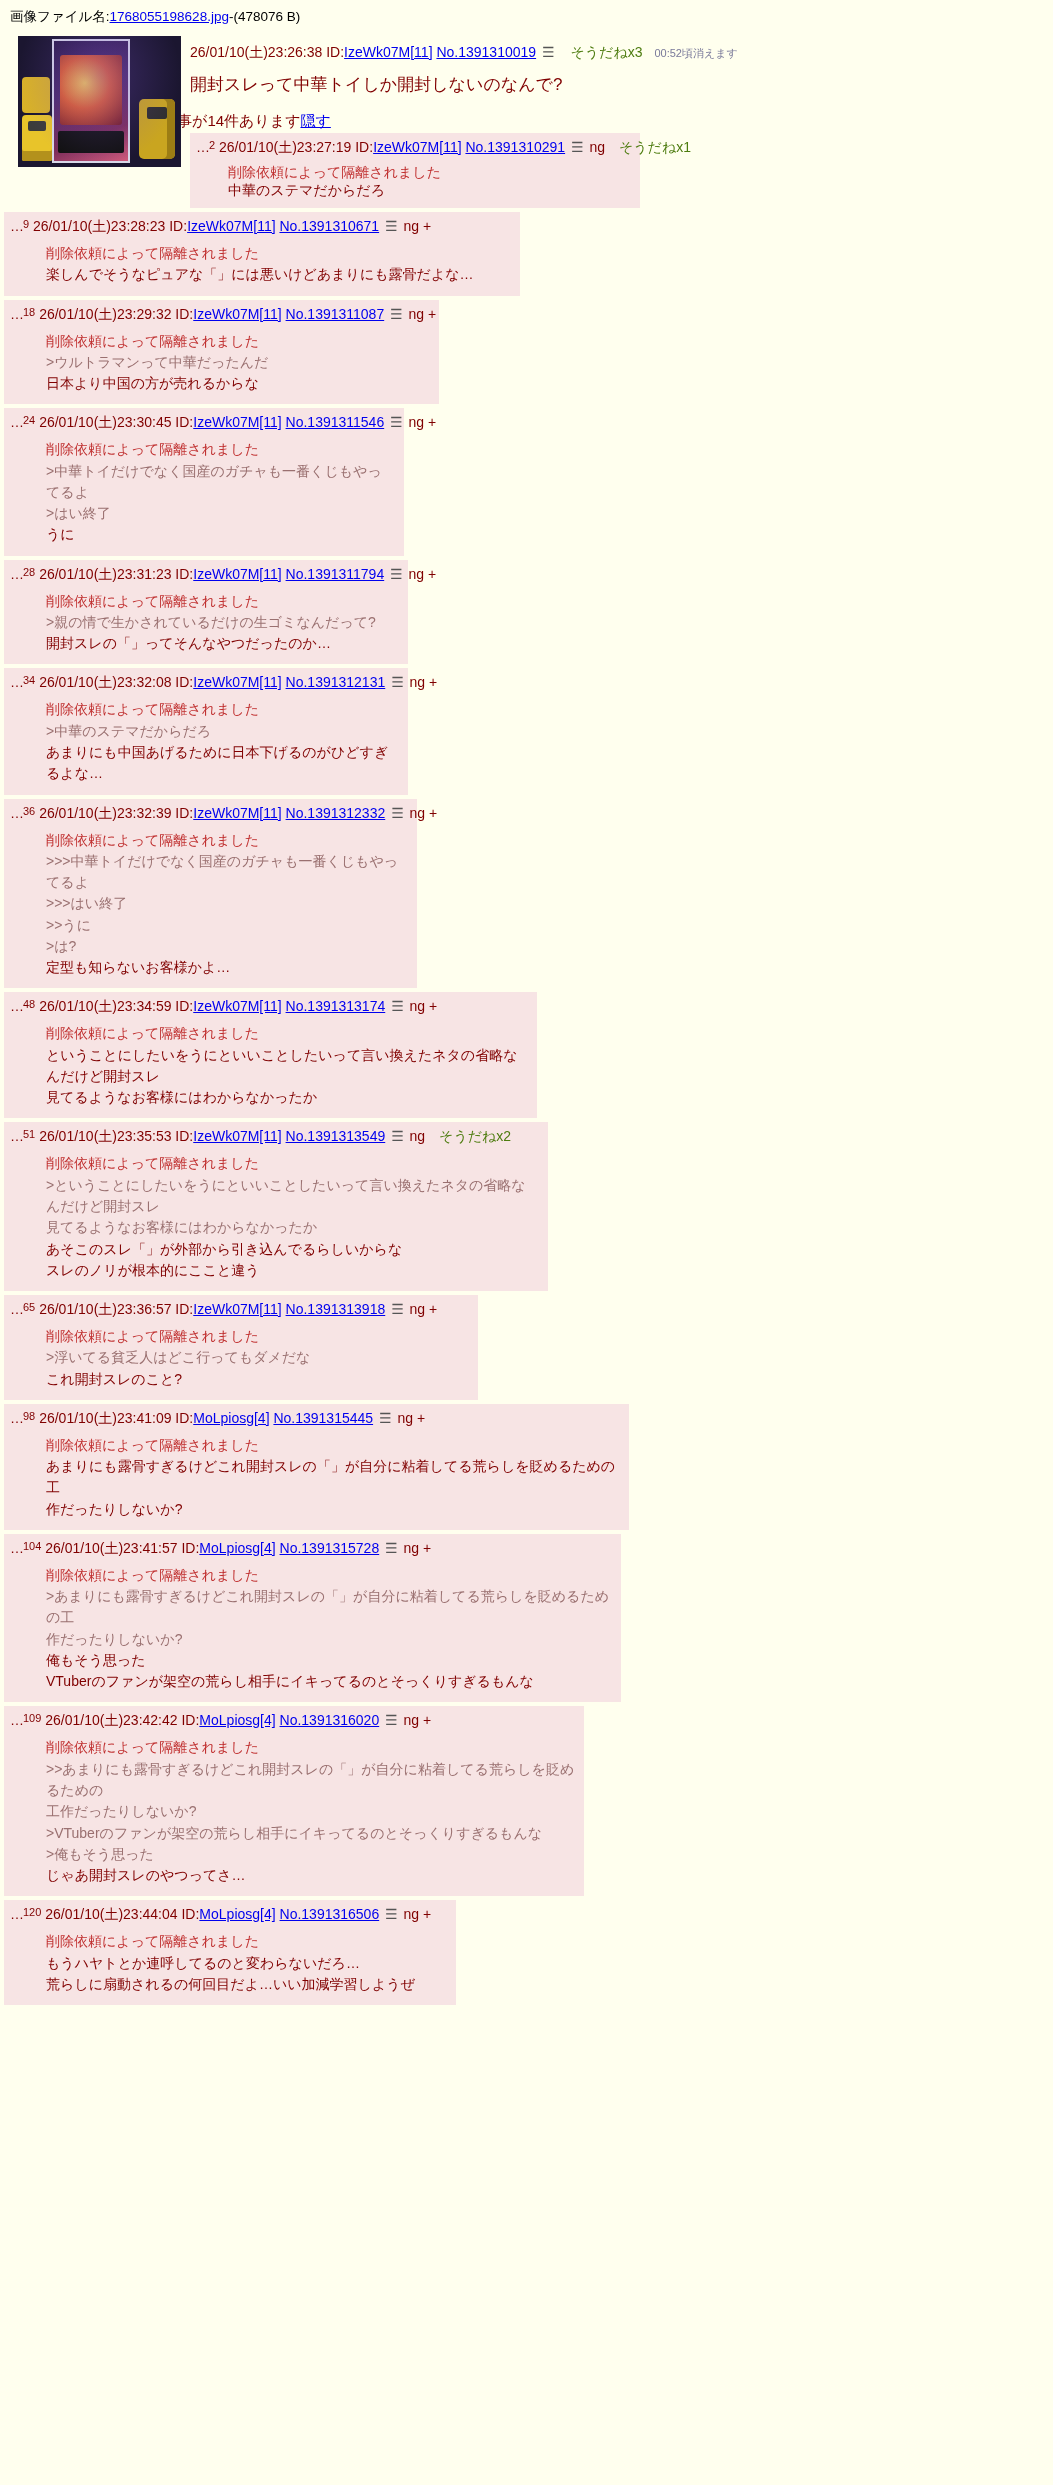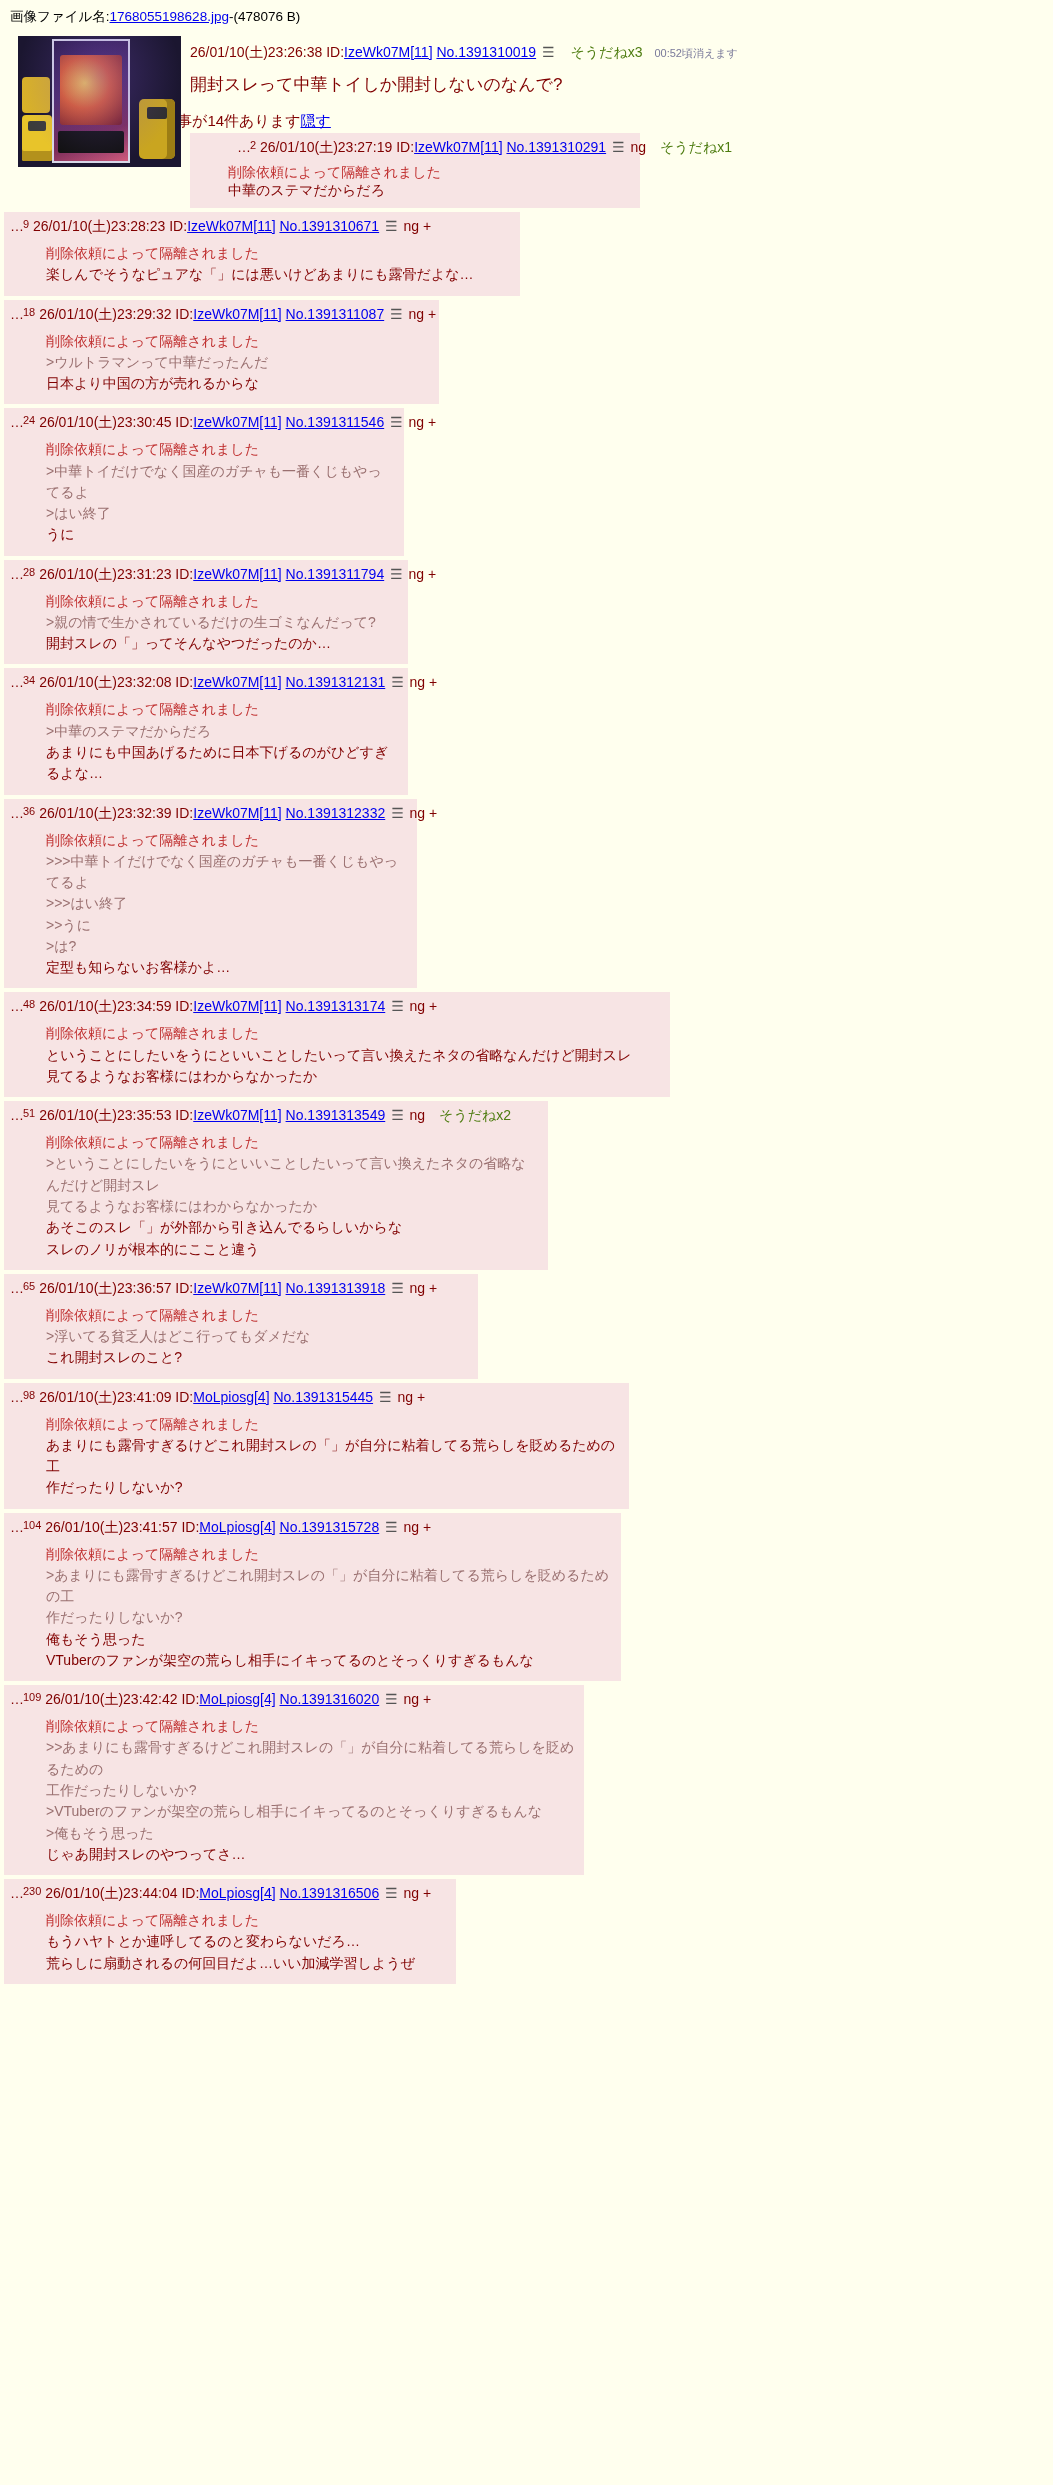--- a/index.html
+++ b/index.html
@@ -130,21 +130,21 @@
   .delnotice a { color: #0000ee; text-decoration: underline; }
 
   
   .nested {
     margin-left: 190px;
     margin-top: 2px;
     background: #f7e4e4;
     width: 450px;
     padding: 4px 6px 8px 4px;
   }
-  .nested .meta { padding-left: 2px; margin-left: 41px; }
+  .nested .meta { padding-left: 2px; }
   .nested .body { padding-left: 34px; padding-top: 6px; }
 
   
   .post {
     margin: 0 0 0 0;
     padding: 4px 0 0 4px;
   }
   .post .bg {
     background: #f7e4e4;
     padding: 4px 8px 10px 6px;
@@ -159,21 +159,21 @@
   .quote { color: #9a7070; }
   .isolated { color: #c03030; }
 
   
   .w1 { width: 516px; }
   .w2 { width: 435px; }
   .w3 { width: 400px; }
   .w4 { width: 404px; }
   .w5 { width: 404px; }
   .w6 { width: 413px; }
-  .w8 { width: 666px; }
+  .w8 { width: 533px; }
   .w9 { width: 544px; }
   .w10 { width: 474px; }
   .w11 { width: 625px; }
   .w12 { width: 617px; }
   .w13 { width: 580px; }
   .w14 { width: 452px; }
   a { cursor: pointer; }
 </style>
 </head>
 <body>
@@ -353,21 +353,21 @@
             <div class="quote">&gt;&gt;あまりにも露骨すぎるけどこれ開封スレの「」が自分に粘着してる荒らしを貶めるための</div>
             <div class="quote">工作だったりしないか?</div>
             <div class="quote">&gt;VTuberのファンが架空の荒らし相手にイキってるのとそっくりすぎるもんな</div>
             <div class="quote">&gt;俺もそう思った</div>
             <div class="line">じゃあ開封スレのやつってさ…</div>
           </div>
         </div>
       </div>
       <div class="post">
         <div class="bg w14">
-          <div class="meta"><span class="dots">…</span><span class="num">230</span> <span>26/01/10(土)23:44:04</span> <span>ID:</span><a class="idlink" href="#">MoLpiosg[4]</a> <a class="reslink" href="#">No.1391316506</a> <span class="hamb">☰</span> <span class="ng">ng</span> <span class="plus">+</span></div>
+          <div class="meta"><span class="dots">…</span><span class="num">120</span> <span>26/01/10(土)23:44:04</span> <span>ID:</span><a class="idlink" href="#">MoLpiosg[4]</a> <a class="reslink" href="#">No.1391316506</a> <span class="hamb">☰</span> <span class="ng">ng</span> <span class="plus">+</span></div>
           <div class="body">
             <div class="isolated">削除依頼によって隔離されました</div>
             <div class="line">もうハヤトとか連呼してるのと変わらないだろ…</div>
             <div class="line">荒らしに扇動されるの何回目だよ…いい加減学習しようぜ</div>
           </div>
         </div>
       </div>
     </div>
 
 </div>

